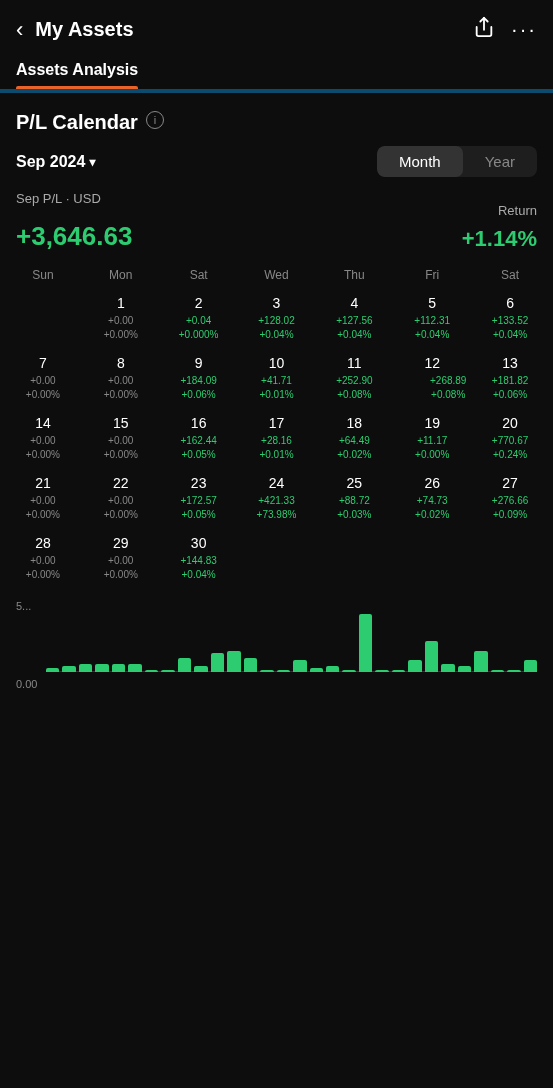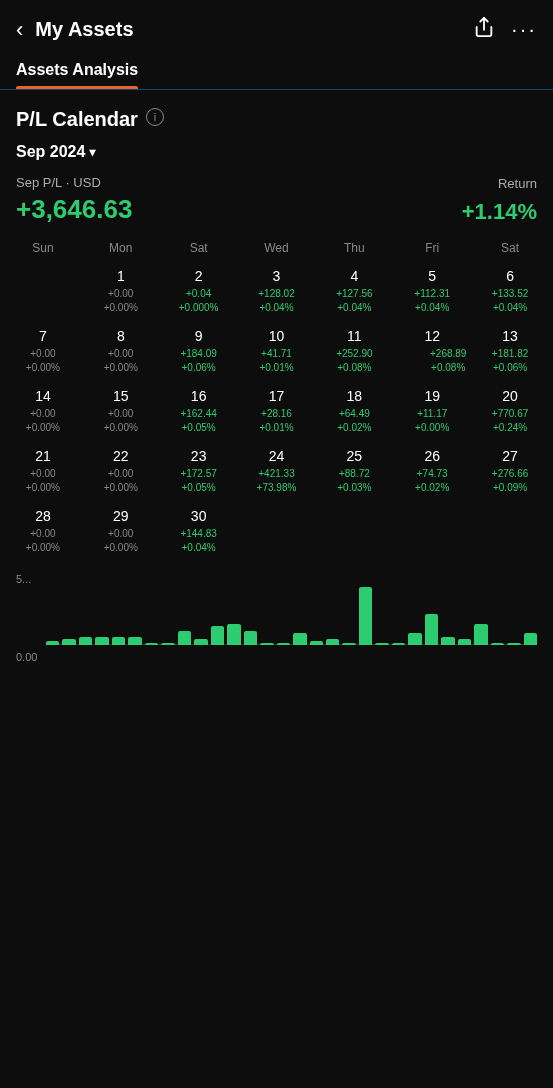--- a/index.html
+++ b/index.html
@@ -35,21 +35,21 @@
       align-items: center;
     }
     .header-icon {
       font-size: 20px;
       color: #fff;
       cursor: pointer;
     }
     .tabs-bar {
       display: flex;
       padding: 0 16px;
-      border-bottom: 1px solid #0c4a6e;
+      border-bottom: 4px solid #0c4a6e;
       gap: 24px;
     }
     .tab-item {
       padding: 8px 0 10px;
       font-size: 16px;
       font-weight: 600;
       color: #888;
       cursor: pointer;
       position: relative;
     }
@@ -129,21 +129,21 @@
     }
     .pl-summary {
       padding: 14px 16px 0;
       display: flex;
       justify-content: space-between;
       align-items: flex-end;
     }
     .pl-label {
       font-size: 13px;
       color: #aaa;
-      margin-bottom: 4px;
+      margin-bottom: 15px;
     }
     .pl-value {
       font-size: 26px;
       font-weight: 700;
       color: #2ecc71;
     }
     .return-label {
       font-size: 13px;
       color: #aaa;
       text-align: right;
@@ -264,20 +264,24 @@
 <div class="section-title-row">
   <span class="section-title">P/L Calendar</span>
   <div class="info-icon">i</div>
 </div>
 
 <div class="period-row">
   <div class="period-selector">
     <span>Sep 2024</span>
     <span class="period-caret">▾</span>
   </div>
+  <div class="view-toggle">
+    <button class="view-btn active">Month</button>
+    <button class="view-btn">Year</button>
+  </div>
 </div>
 
 <div class="pl-summary">
   <div>
     <div class="pl-label">Sep P/L · USD</div>
     <div class="pl-value">+3,646.63</div>
   </div>
   <div>
     <div class="return-label">Return</div>
     <div class="return-value">+1.14%</div>

